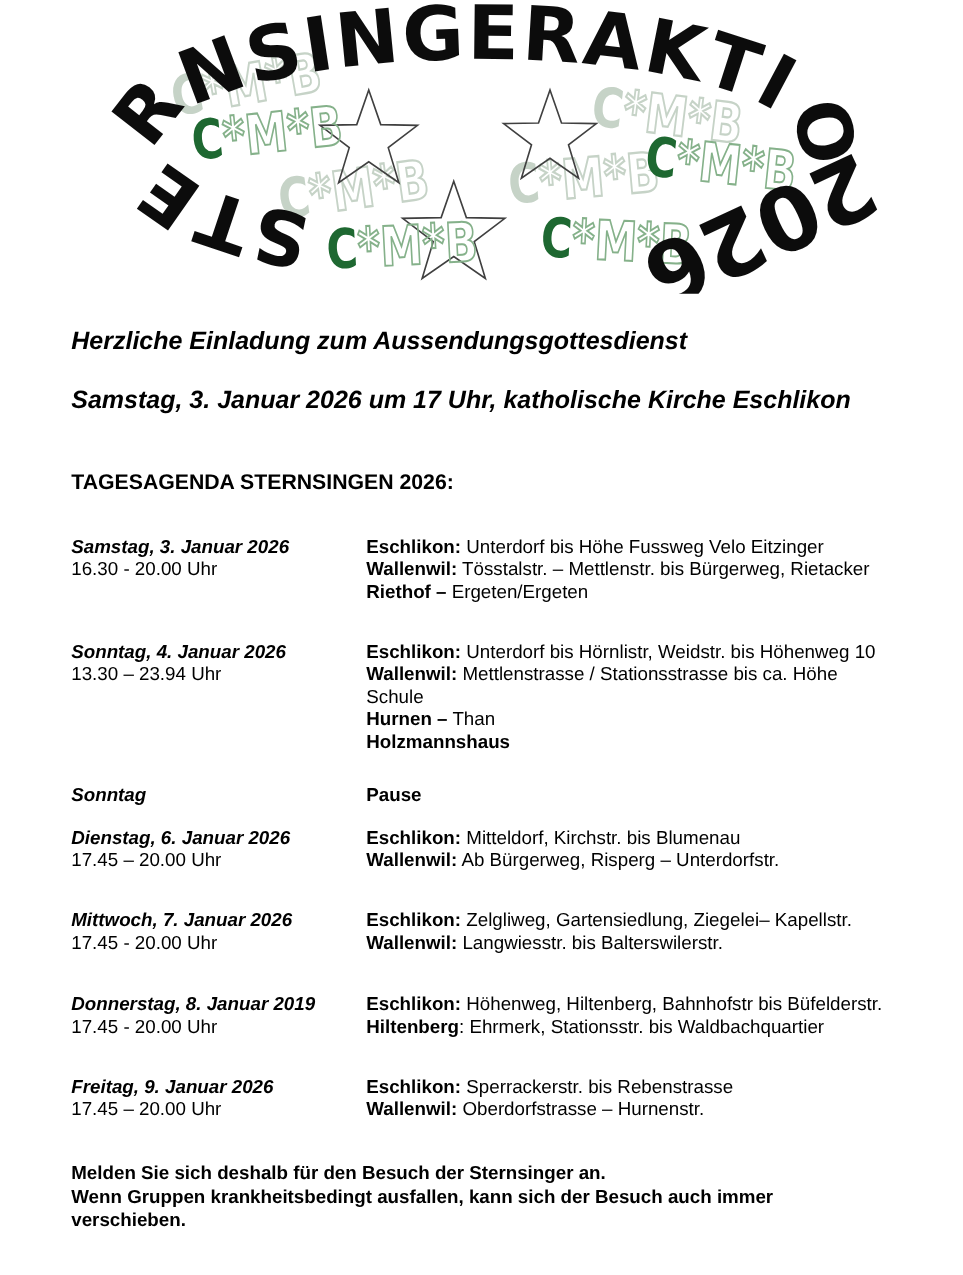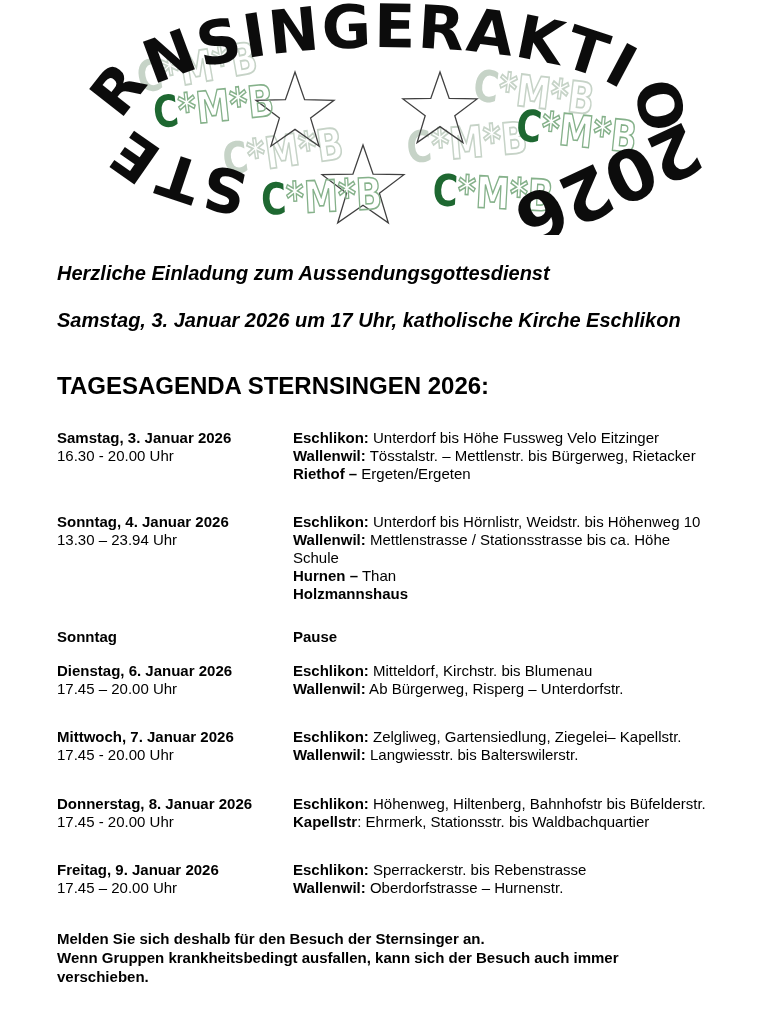--- a/index.html
+++ b/index.html
@@ -16,31 +16,31 @@
   }
   .year-text{
     font-family:"DejaVu Sans",sans-serif;font-weight:700;font-size:70px;fill:#0c0c0c;
   }
   .cmb{font-family:"DejaVu Sans",sans-serif;font-weight:700;font-size:38px;}
   .intro{text-align:left;}
   .intro-line{font-style:italic;font-weight:700;font-size:20px;line-height:24px;}
   .intro-line.l1{margin-top:26px;}
   .intro-line.l2{margin-top:23px;}
   .agenda-heading{
-    font-size:24px;line-height:23px;font-weight:700;margin:42px 0 0 0;
+    font-size:17px;line-height:23px;font-weight:700;margin:42px 0 0 0;
   }
   .agenda-rows{margin-top:32px;font-size:15px;line-height:18px;}
   .agenda-row{display:flex;margin-bottom:30px;}
   .agenda-row:nth-child(2){margin-bottom:25px;}
   .agenda-row:nth-child(3){margin-bottom:16px;}
   .agenda-row:nth-child(5){margin-bottom:31px;}
   .agenda-row:last-child{margin-bottom:0;}
   .col-left{width:236px;flex:0 0 236px;}
   .col-right{flex:1;}
-  .day{font-weight:700;}
+  .day{font-weight:700;font-style:italic;}
   .lbl{font-weight:700;}
   .footer-note{margin-top:32px;font-weight:700;font-size:15px;line-height:19px;}
 </style>
 </head>
 <body>
 
 <div class="page">
 
   <div class="logo-wrap">
     <svg class="logo" width="770" height="235" viewBox="0 0 770 235">
@@ -123,26 +123,26 @@
           <div class="day">Mittwoch, 7. Januar 2026</div>
           <div>17.45 - 20.00 Uhr</div>
         </div>
         <div class="col-right">
           <div><span class="lbl">Eschlikon:</span><span> Zelgliweg, Gartensiedlung, Ziegelei– Kapellstr.</span></div>
           <div><span class="lbl">Wallenwil:</span><span> Langwiesstr. bis Balterswilerstr.</span></div>
         </div>
       </div>
       <div class="agenda-row">
         <div class="col-left">
-          <div class="day">Donnerstag, 8. Januar 2026</div>
+          <div class="day">Donnerstag, 8. Januar 2019</div>
           <div>17.45 - 20.00 Uhr</div>
         </div>
         <div class="col-right">
           <div><span class="lbl">Eschlikon:</span><span> Höhenweg, Hiltenberg, Bahnhofstr bis Büfelderstr.</span></div>
-          <div><span class="lbl">Kapellstr</span><span>: Ehrmerk, Stationsstr. bis Waldbachquartier</span></div>
+          <div><span class="lbl">Hiltenberg</span><span>: Ehrmerk, Stationsstr. bis Waldbachquartier</span></div>
         </div>
       </div>
       <div class="agenda-row">
         <div class="col-left">
           <div class="day">Freitag, 9. Januar 2026</div>
           <div>17.45 – 20.00 Uhr</div>
         </div>
         <div class="col-right">
           <div><span class="lbl">Eschlikon:</span><span> Sperrackerstr. bis Rebenstrasse</span></div>
           <div><span class="lbl">Wallenwil:</span><span> Oberdorfstrasse – Hurnenstr.</span></div>

